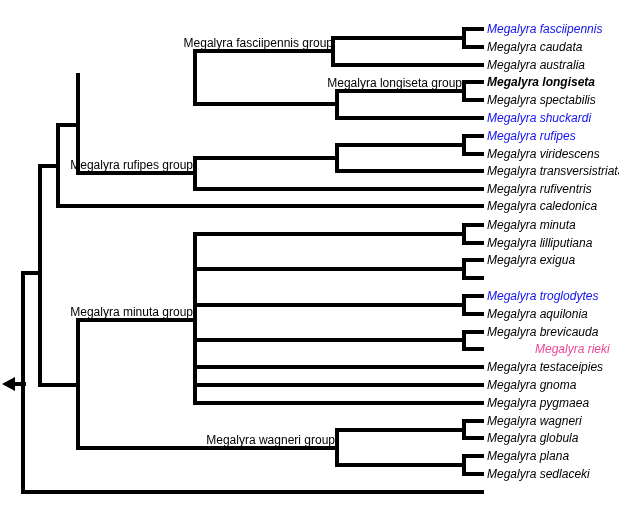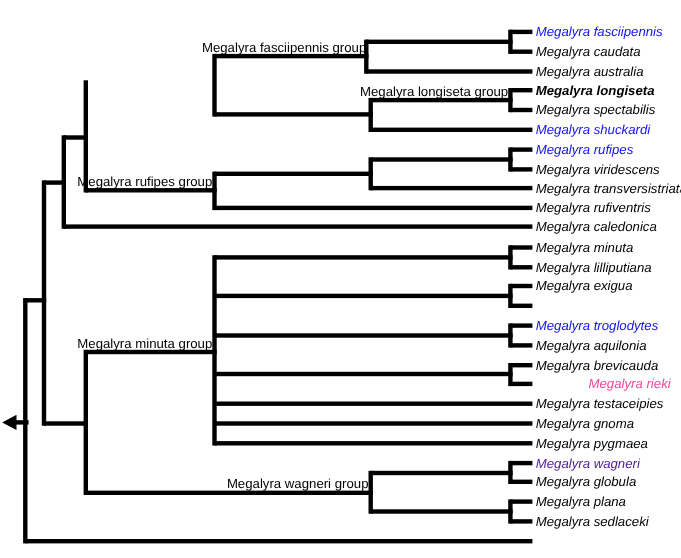--- a/index.html
+++ b/index.html
@@ -105,21 +105,21 @@
     <div class="sp-label" style="left: 487px; top: 324px; color: rgb(0, 0, 0);">Megalyra brevicauda</div>
     <div class="tipline" style="left: 464px; top: 347px; width: 20px; height: 4px; background: rgb(0, 0, 0);"></div>
     <div class="sp-label" style="left: 487px; top: 341px; color: #ec4899; margin-left: 48px;">Megalyra rieki</div>
     <div class="tipline" style="left: 195px; top: 365px; width: 289px; height: 4px; background: rgb(0, 0, 0);"></div>
     <div class="sp-label" style="left: 487px; top: 359px; color: rgb(0, 0, 0);">Megalyra testaceipies</div>
     <div class="tipline" style="left: 195px; top: 383px; width: 289px; height: 4px; background: rgb(0, 0, 0);"></div>
     <div class="sp-label" style="left: 487px; top: 377px; color: rgb(0, 0, 0);">Megalyra gnoma</div>
     <div class="tipline" style="left: 195px; top: 401px; width: 289px; height: 4px; background: rgb(0, 0, 0);"></div>
     <div class="sp-label" style="left: 487px; top: 395px; color: rgb(0, 0, 0);">Megalyra pygmaea</div>
     <div class="tipline" style="left: 464px; top: 419px; width: 20px; height: 4px; background: rgb(0, 0, 0);"></div>
-    <div class="sp-label" style="left: 487px; top: 413px; color: #4c1d95;">Megalyra wagneri</div>
+    <div class="sp-label" style="left: 487px; top: 413px; color: #000000;">Megalyra wagneri</div>
     <div class="tipline" style="left: 464px; top: 436px; width: 20px; height: 4px; background: rgb(0, 0, 0);"></div>
     <div class="sp-label" style="left: 487px; top: 430px; color: rgb(0, 0, 0);">Megalyra globula</div>
     <div class="tipline" style="left: 464px; top: 454px; width: 20px; height: 4px; background: rgb(0, 0, 0);"></div>
     <div class="sp-label" style="left: 487px; top: 448px; color: rgb(0, 0, 0);">Megalyra plana</div>
     <div class="tipline" style="left: 464px; top: 472px; width: 20px; height: 4px; background: rgb(0, 0, 0);"></div>
     <div class="sp-label" style="left: 487px; top: 466px; color: rgb(0, 0, 0);">Megalyra sedlaceki</div>
     <div class="tipline" style="left: 23px; top: 490px; width: 461px; height: 4px; background: rgb(0, 0, 0);"></div>
     <div class="grp-label" style="left: 183px; top: 36px;">Megalyra fasciipennis group</div>
     <div class="grp-label" style="left: 312px; top: 76px;">Megalyra longiseta group</div>
     <div class="grp-label" style="left: 43px; top: 158px;">Megalyra rufipes group</div>

